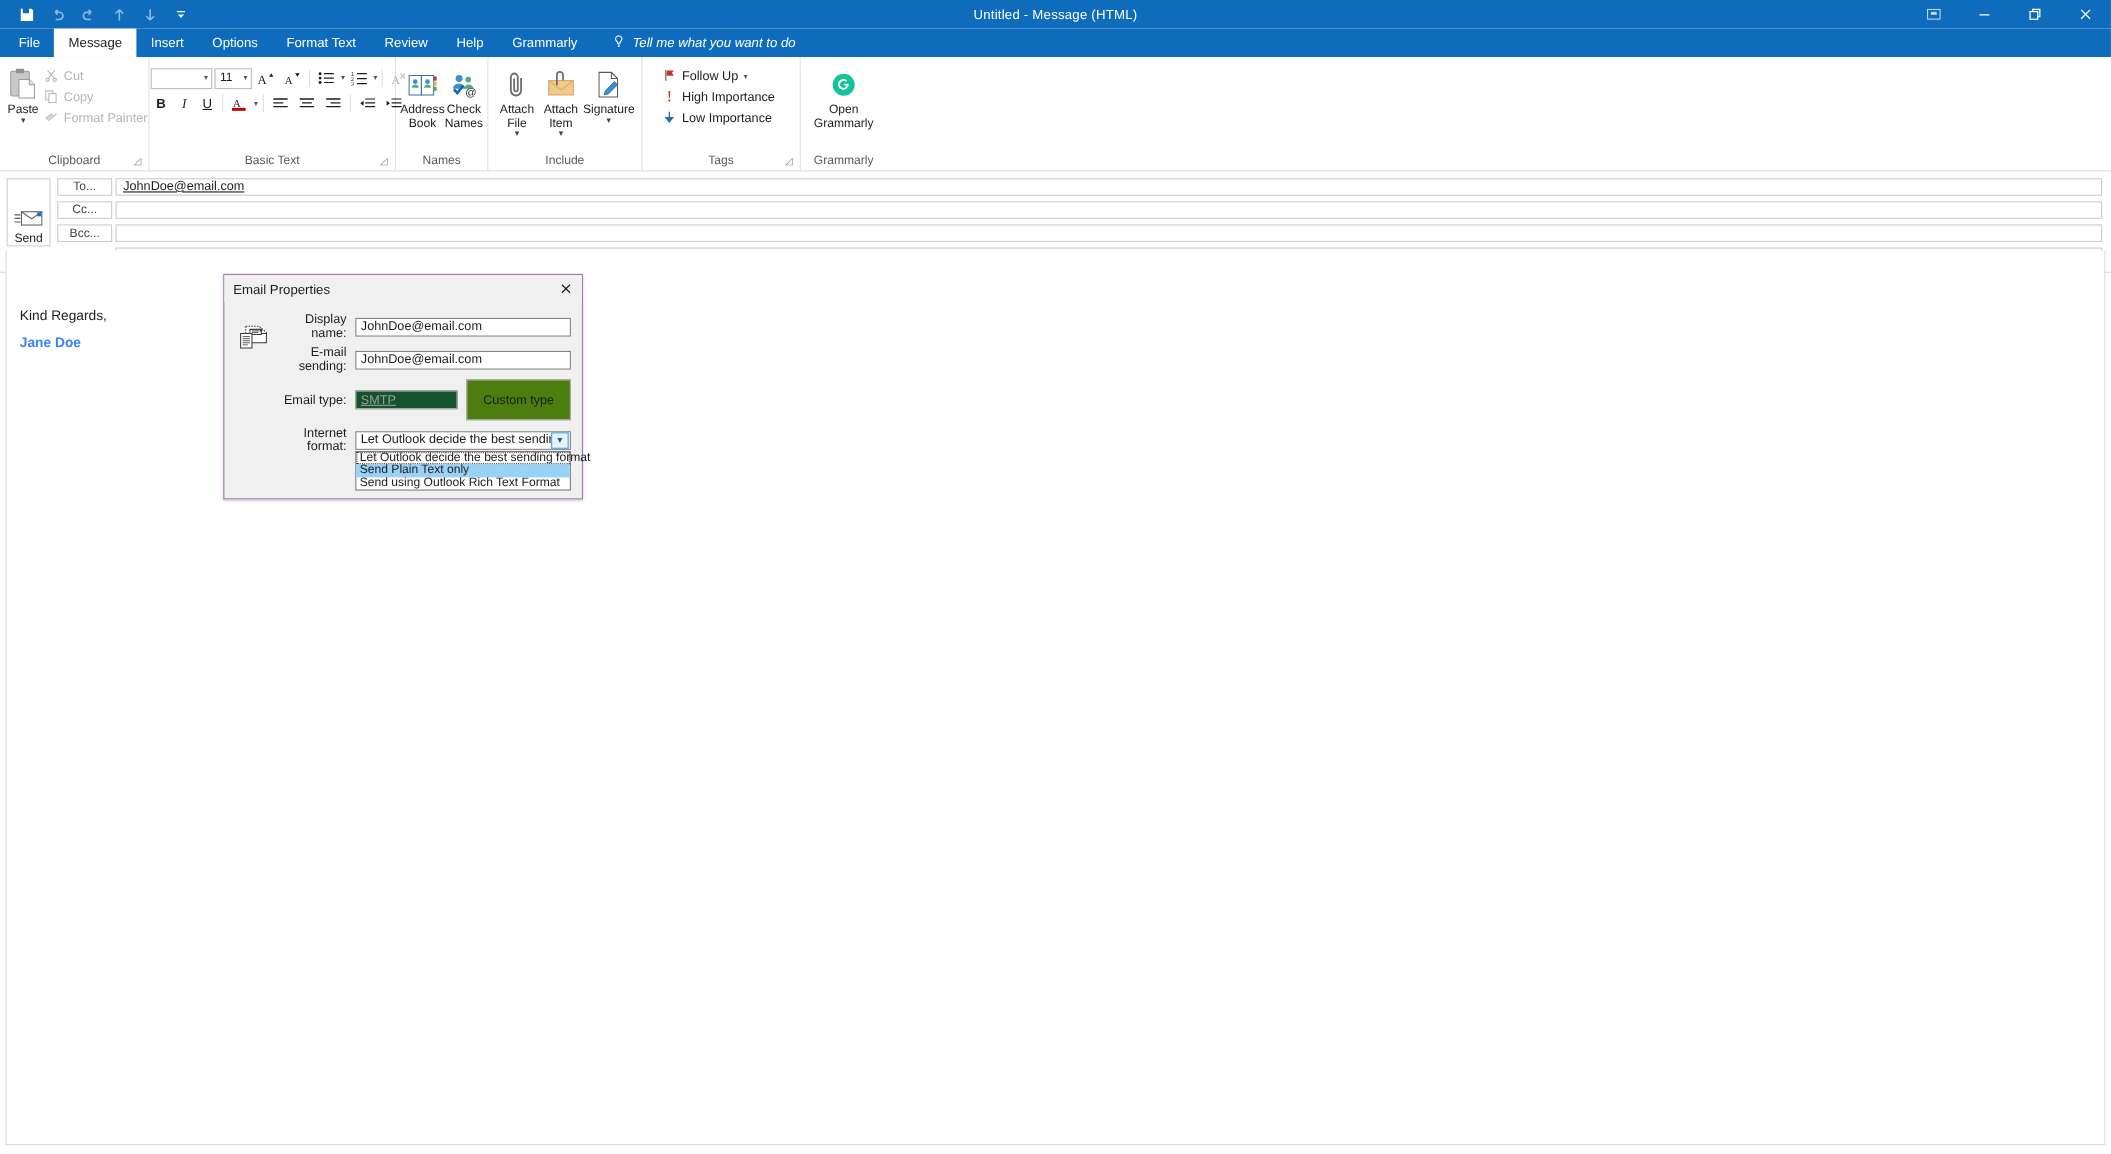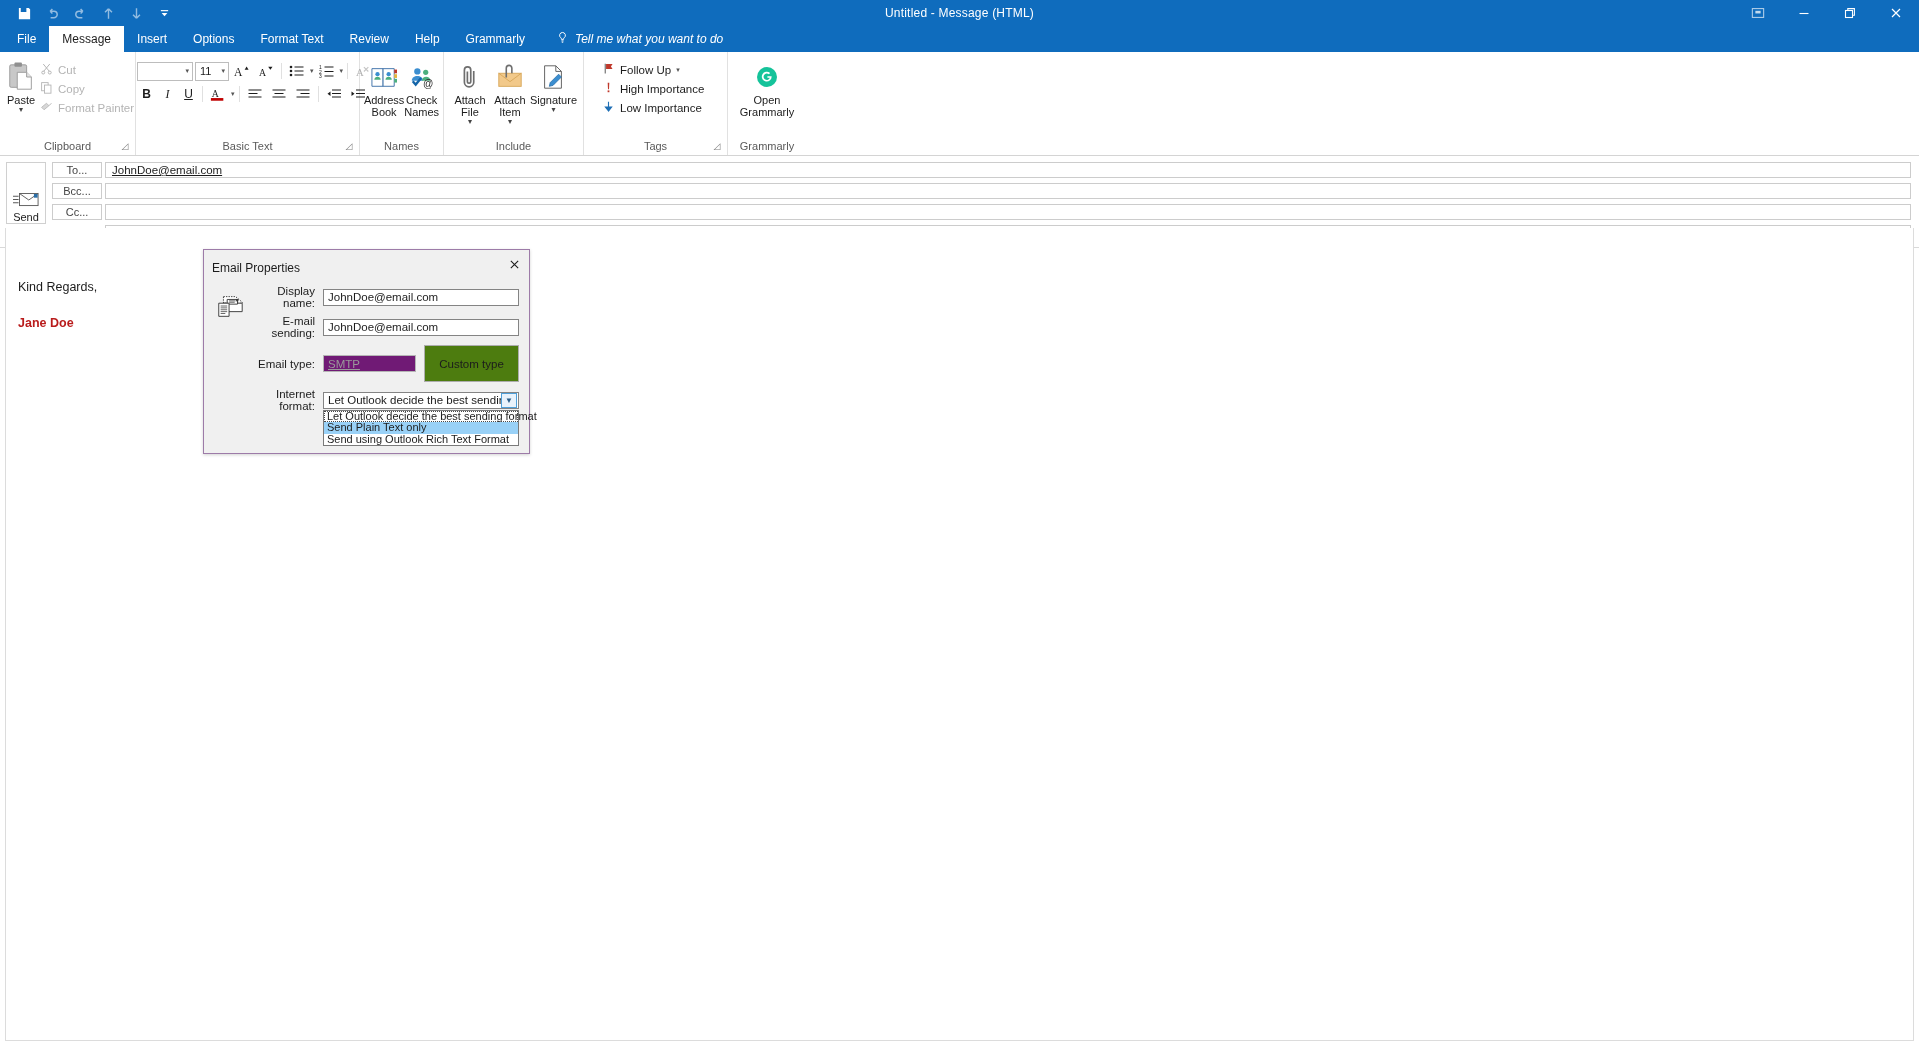--- a/index.html
+++ b/index.html
@@ -130,47 +130,47 @@
   }
   .resolved { text-decoration: underline; }
 
   
   .bodyarea {
     position: absolute; left: 5px; right: 5px; top: 228px; bottom: 8px;
     border-left: 1px solid #dcdcdc; border-right: 1px solid #dcdcdc; border-bottom: 1px solid #dcdcdc;
     background: #ffffff; padding: 44px 0 0 12px;
   }
   .bodytext { font-size: 12.5px; color: #1c1c1c; line-height: 30px; }
-  .signature { font-size: 12.5px; font-weight: bold; color: #b91c1c; margin-top: 14px; }
+  .signature { font-size: 12.5px; font-weight: bold; color: #3b82f6; margin-top: 2px; }
 
   
   .dlg {
     position: absolute; left: 203px; top: 249px; width: 327px;
     background: #f0f0f0; border: 1px solid #9d7ba8;
     box-shadow: 0 1px 3px rgba(0,0,0,.18);
     z-index: 40;
   }
   .dlg-title {
-    height: 25px; display: flex; align-items: flex-end; justify-content: space-between;
+    height: 25px; display: flex; align-items: center; justify-content: space-between;
     padding: 0 2px 0 8px; font-size: 12px; color: #1c1c1c; background: #f0f0f0;
   }
   .dlg-close {
     width: 26px; height: 22px; display: flex; align-items: center; justify-content: center;
     font-size: 14px; color: #1c1c1c;
   }
   .dlg-body { padding: 10px 10px 6px 10px; display: flex; }
   .dlg-icon { width: 46px; padding-top: 6px; display: flex; justify-content: center; }
   .dlg-fields { flex: 1; display: flex; flex-direction: column; gap: 6px; }
   .drow { display: flex; align-items: center; }
   .dlabel { width: 77px; font-size: 11.5px; color: #1c1c1c; text-align: right; padding-right: 8px; }
   .dinput {
     width: 196px; height: 17px; border: 1px solid #848484; background: #ffffff;
     font-size: 11.5px; color: #1c1c1c; display: flex; align-items: center; padding-left: 4px;
   }
-  .dinput.disabled { background: #701a75; color: #9a9a9a; border-color: #b5b5b5; text-decoration: underline; }
+  .dinput.disabled { background: #14532d; color: #9a9a9a; border-color: #b5b5b5; text-decoration: underline; }
   .dinput.short { width: 93px; }
   .dbtn {
     height: 37px; border: 1px solid #adadad; background: #4d7c0f;
     font-size: 11.5px; color: #1c1c1c; display: flex; align-items: center; justify-content: center;
   }
   .dbtn.customtype { width: 95px; margin-left: 8px; }
   .combo {
     width: 196px; height: 17px; border: 1px solid #848484; background: #ffffff;
     display: flex; align-items: center; position: relative;
   }
@@ -592,25 +592,25 @@
       <span>Send</span>
     </div>
     <div class="fieldcol">
       <div class="frow">
         <div class="fbtn">To...</div>
         <div class="finput">
           <span class="resolved">JohnDoe@email.com</span>
         </div>
       </div>
       <div class="frow">
+        <div class="fbtn">Cc...</div>
+        <div class="finput"></div>
+      </div>
+      <div class="frow">
         <div class="fbtn">Bcc...</div>
-        <div class="finput"></div>
-      </div>
-      <div class="frow">
-        <div class="fbtn">Cc...</div>
         <div class="finput"></div>
       </div>
       <div class="frow">
         <div class="flabel">Subject</div>
         <div class="finput"></div>
       </div>
     </div>
   </div>
 </div>
 

